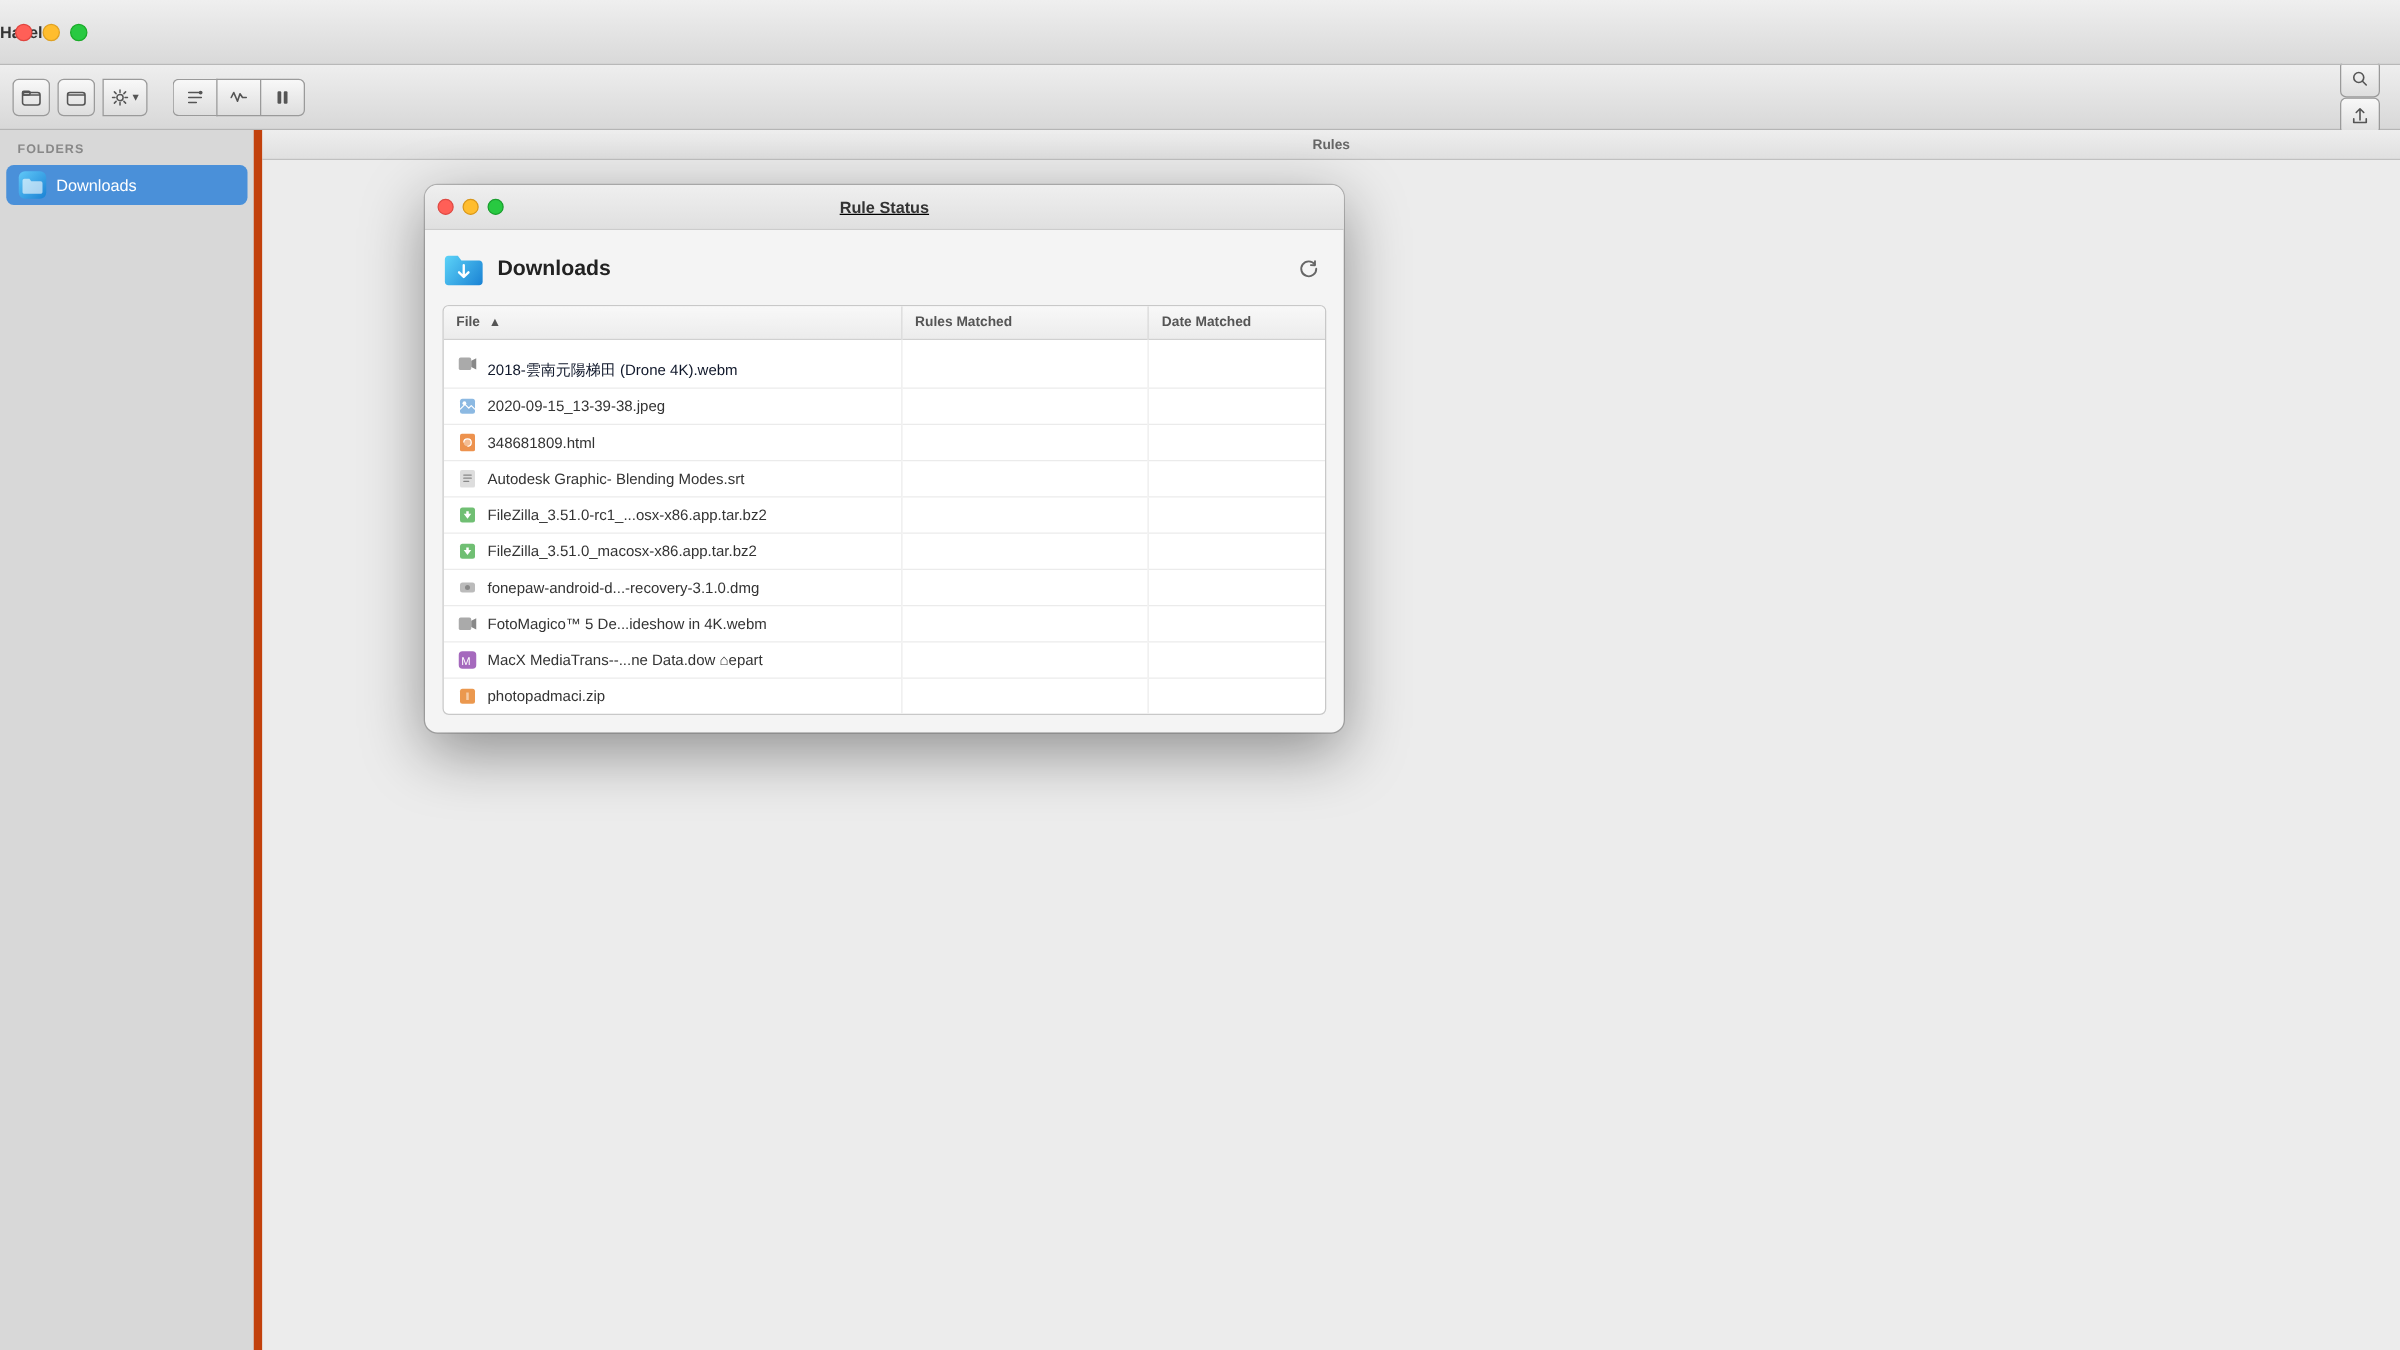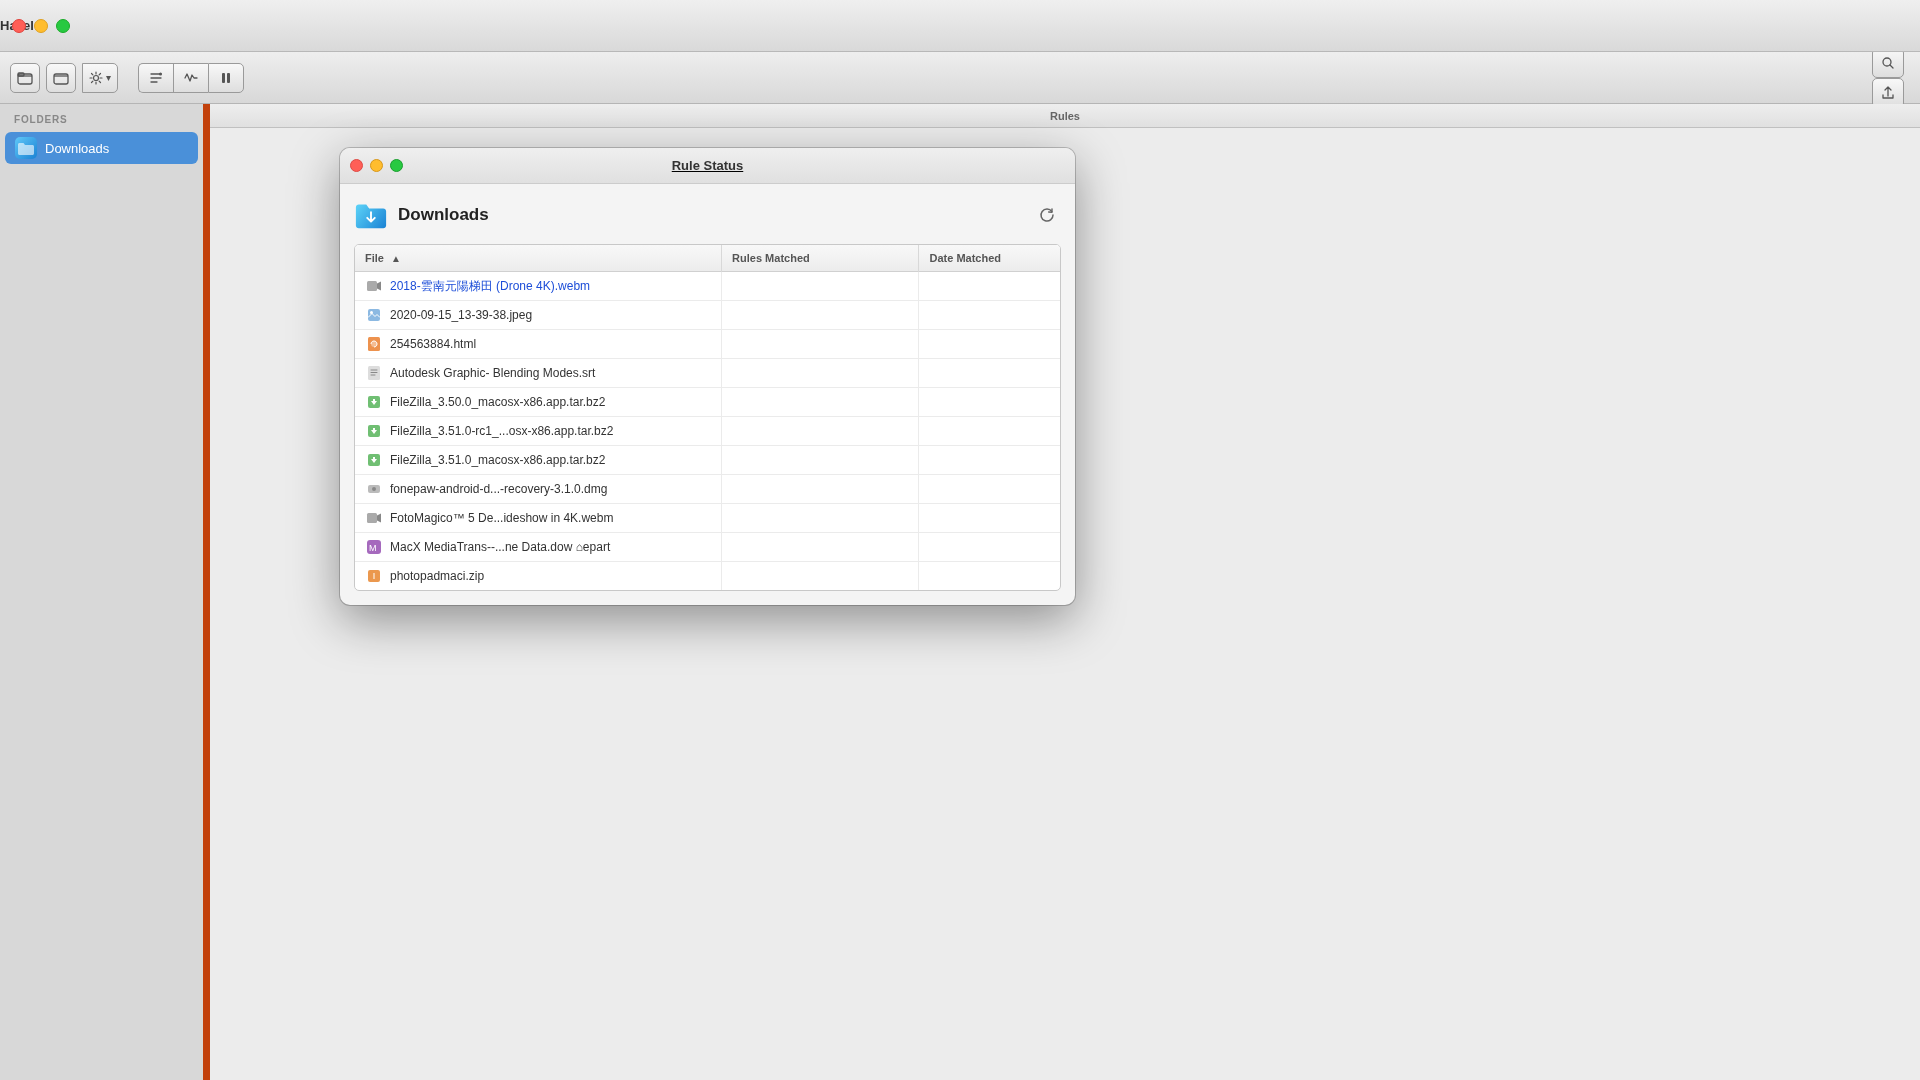--- a/index.html
+++ b/index.html
@@ -544,21 +544,21 @@
           <tbody id="file-table-body">
           <tr>
       <td>
         <div class="file-cell">
           <div class="fi">
                       <svg width="16" height="16" viewBox="0 0 16 16" fill="none">
                         <rect x="1" y="3" width="10" height="10" rx="1.5" fill="#aaa"></rect>
                         <path d="M11 5.5l4-2v9l-4-2V5.5Z" fill="#888"></path>
                       </svg>
                     </div>
-          <span style="font-size:12px; color:#1d4ed8;">2018-雲南元陽梯田 (Drone 4K).webm</span>
+          <span style="font-size:12px; color:#0f172a;margin-top:11px;">2018-雲南元陽梯田 (Drone 4K).webm</span>
         </div>
       </td>
       <td style="color:#999;"></td>
       <td style="color:#999;"></td>
     </tr>
               <tr>
       <td>
         <div class="file-cell">
           <div class="fi">
                       <svg width="16" height="16" viewBox="0 0 16 16" fill="none">
@@ -576,21 +576,21 @@
               <tr>
       <td>
         <div class="file-cell">
           <div class="fi">
                       <svg width="16" height="16" viewBox="0 0 16 16" fill="none">
                         <rect x="2" y="1" width="12" height="14" rx="1.5" fill="#e87722" fill-opacity="0.8"></rect>
                         <circle cx="8" cy="8" r="3" fill="white" fill-opacity="0.4"></circle>
                         <path d="M5 8c0-1.7 1.3-3 3-3s3 1.3 3 3-1.3 3-3 3" stroke="white" stroke-width="1" fill="none"></path>
                       </svg>
                     </div>
-          <span style="font-size:12px; color:#333;">254563884.html</span>
+          <span style="font-size:12px; color:#333;">348681809.html</span>
         </div>
       </td>
       <td style="color:#999;"></td>
       <td style="color:#999;"></td>
     </tr>
               <tr>
       <td>
         <div class="file-cell">
           <div class="fi">
                       <svg width="16" height="16" viewBox="0 0 16 16" fill="none">
@@ -606,50 +606,35 @@
     </tr>
               <tr>
       <td>
         <div class="file-cell">
           <div class="fi">
                       <svg width="16" height="16" viewBox="0 0 16 16" fill="none">
                         <rect x="2" y="2" width="12" height="12" rx="2" fill="#4caf50" fill-opacity="0.8"></rect>
                         <path d="M7 7V5h2v2h2l-3 4-3-4h2Z" fill="white"></path>
                       </svg>
                     </div>
-          <span style="font-size:12px; color:#333;">FileZilla_3.50.0_macosx-x86.app.tar.bz2</span>
+          <span style="font-size:12px; color:#333;">FileZilla_3.51.0-rc1_...osx-x86.app.tar.bz2</span>
         </div>
       </td>
       <td style="color:#999;"></td>
       <td style="color:#999;"></td>
     </tr>
               <tr>
       <td>
         <div class="file-cell">
           <div class="fi">
                       <svg width="16" height="16" viewBox="0 0 16 16" fill="none">
                         <rect x="2" y="2" width="12" height="12" rx="2" fill="#4caf50" fill-opacity="0.8"></rect>
                         <path d="M7 7V5h2v2h2l-3 4-3-4h2Z" fill="white"></path>
                       </svg>
                     </div>
-          <span style="font-size:12px; color:#333;">FileZilla_3.51.0-rc1_...osx-x86.app.tar.bz2</span>
-        </div>
-      </td>
-      <td style="color:#999;"></td>
-      <td style="color:#999;"></td>
-    </tr>
-              <tr>
-      <td>
-        <div class="file-cell">
-          <div class="fi">
-                      <svg width="16" height="16" viewBox="0 0 16 16" fill="none">
-                        <rect x="2" y="2" width="12" height="12" rx="2" fill="#4caf50" fill-opacity="0.8"></rect>
-                        <path d="M7 7V5h2v2h2l-3 4-3-4h2Z" fill="white"></path>
-                      </svg>
-                    </div>
           <span style="font-size:12px; color:#333;">FileZilla_3.51.0_macosx-x86.app.tar.bz2</span>
         </div>
       </td>
       <td style="color:#999;"></td>
       <td style="color:#999;"></td>
     </tr>
               <tr>
       <td>
         <div class="file-cell">
           <div class="fi">

